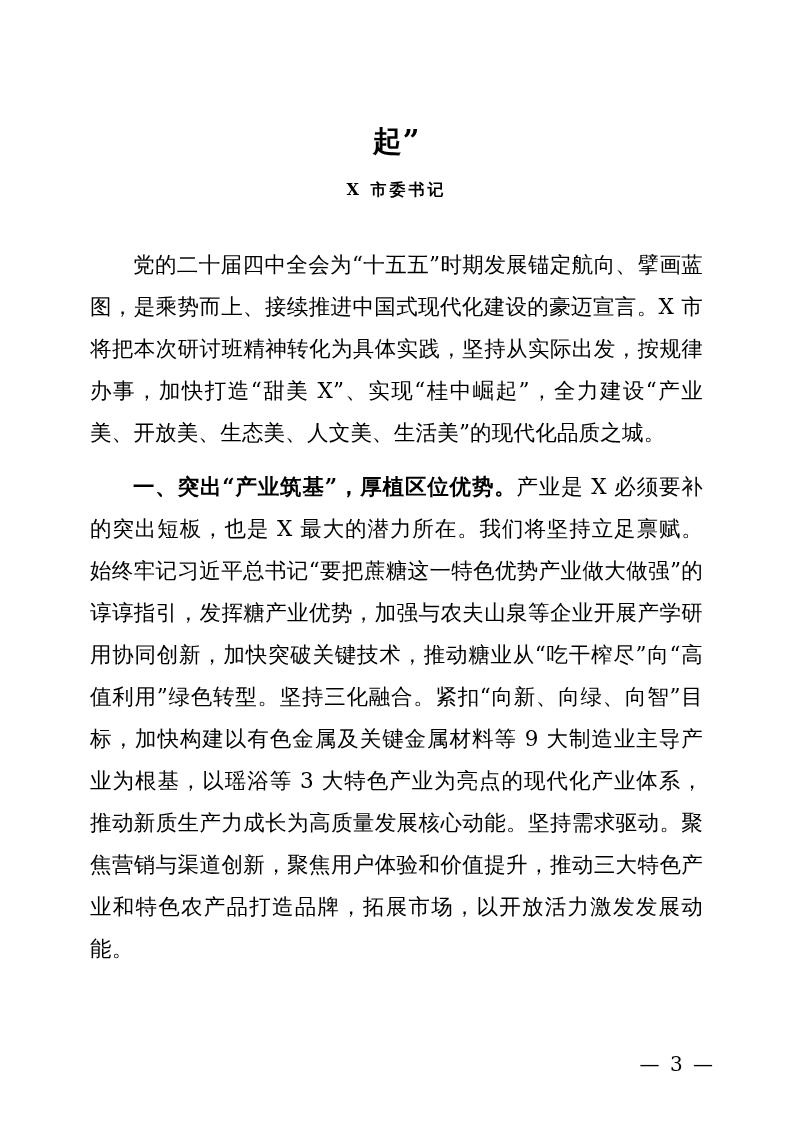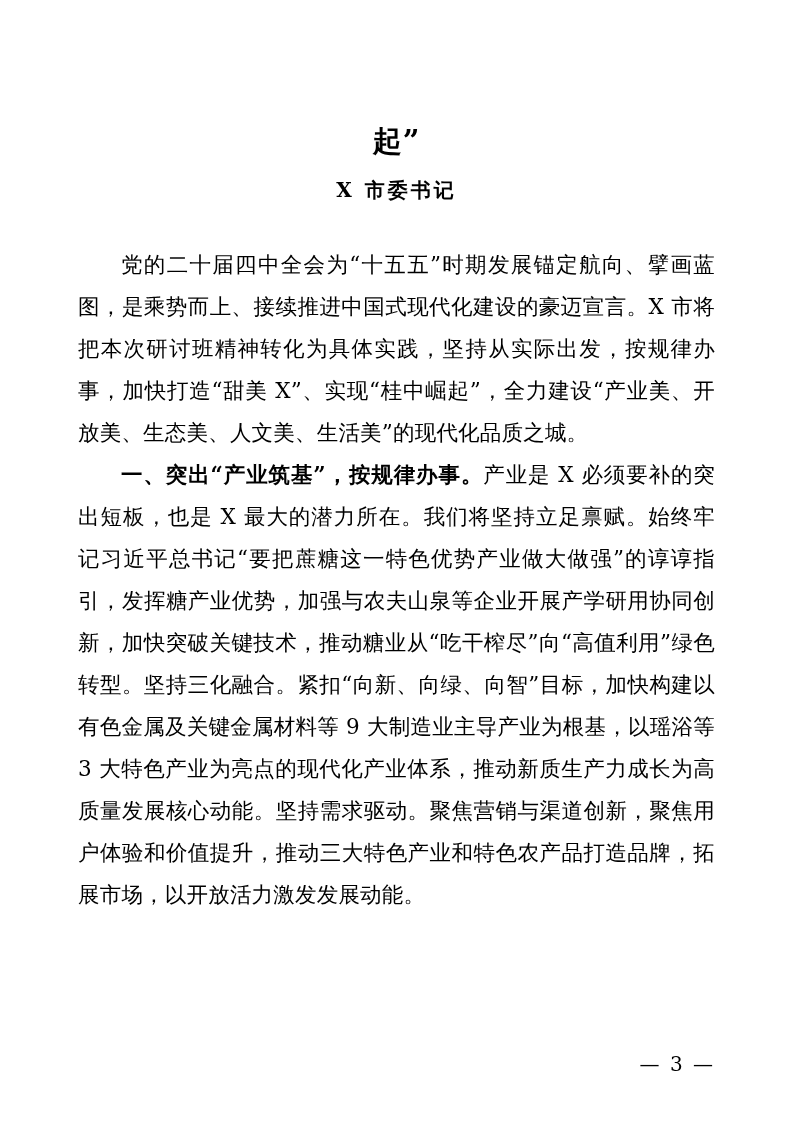--- a/index.html
+++ b/index.html
@@ -25,36 +25,36 @@
   .doc-title {
     text-align: center;
     font-size: 29px;
     font-weight: bold;
     letter-spacing: 1px;
     line-height: 46px;
     margin: 0 0 6px 0;
   }
   .doc-subtitle {
     text-align: center;
-    font-size: 20px;
+    font-size: 16px;
     font-weight: bold;
     letter-spacing: 3px;
     line-height: 40px;
     margin: 0 0 34px 0;
   }
   .body-text {
     font-size: 21.5px;
     line-height: 42px;
     text-align: justify;
     text-justify: inter-ideograph;
     margin: 0 0 0 0;
     letter-spacing: 0.2px;
   }
   p.para {
-    margin: 0;
+    margin: 12px;
     text-indent: 2em;
   }
   .lead {
     font-weight: bold;
   }
   .page-number {
     position: absolute;
     bottom: 46px;
     right: 78px;
     font-size: 20px;
@@ -64,18 +64,18 @@
 </head>
 <body>
 
 <div class="page">
 
   <h1 class="doc-title">起”</h1>
   <div class="doc-subtitle">X 市委书记</div>
 
   <div class="body-text">
     <p class="para"><span>党的二十届四中全会为“十五五”时期发展锚定航向、擘画蓝图，是乘势而上、接续推进中国式现代化建设的豪迈宣言。X 市将把本次研讨班精神转化为具体实践，坚持从实际出发，按规律办事，加快打造“甜美 X”、实现“桂中崛起”，全力建设“产业美、开放美、生态美、人文美、生活美”的现代化品质之城。</span></p>
-    <p class="para"><span class="lead">一、突出“产业筑基”，按规律办事。</span><span>产业是 X 必须要补的突出短板，也是 X 最大的潜力所在。我们将坚持立足禀赋。始终牢记习近平总书记“要把蔗糖这一特色优势产业做大做强”的谆谆指引，发挥糖产业优势，加强与农夫山泉等企业开展产学研用协同创新，加快突破关键技术，推动糖业从“吃干榨尽”向“高值利用”绿色转型。坚持三化融合。紧扣“向新、向绿、向智”目标，加快构建以有色金属及关键金属材料等 9 大制造业主导产业为根基，以瑶浴等 3 大特色产业为亮点的现代化产业体系，推动新质生产力成长为高质量发展核心动能。坚持需求驱动。聚焦营销与渠道创新，聚焦用户体验和价值提升，推动三大特色产业和特色农产品打造品牌，拓展市场，以开放活力激发发展动能。</span></p>
+    <p class="para"><span class="lead">一、突出“产业筑基”，厚植区位优势。</span><span>产业是 X 必须要补的突出短板，也是 X 最大的潜力所在。我们将坚持立足禀赋。始终牢记习近平总书记“要把蔗糖这一特色优势产业做大做强”的谆谆指引，发挥糖产业优势，加强与农夫山泉等企业开展产学研用协同创新，加快突破关键技术，推动糖业从“吃干榨尽”向“高值利用”绿色转型。坚持三化融合。紧扣“向新、向绿、向智”目标，加快构建以有色金属及关键金属材料等 9 大制造业主导产业为根基，以瑶浴等 3 大特色产业为亮点的现代化产业体系，推动新质生产力成长为高质量发展核心动能。坚持需求驱动。聚焦营销与渠道创新，聚焦用户体验和价值提升，推动三大特色产业和特色农产品打造品牌，拓展市场，以开放活力激发发展动能。</span></p>
   </div>
 
   <div class="page-number">— 3 —</div>
 
 </div>
 
 </body></html>

